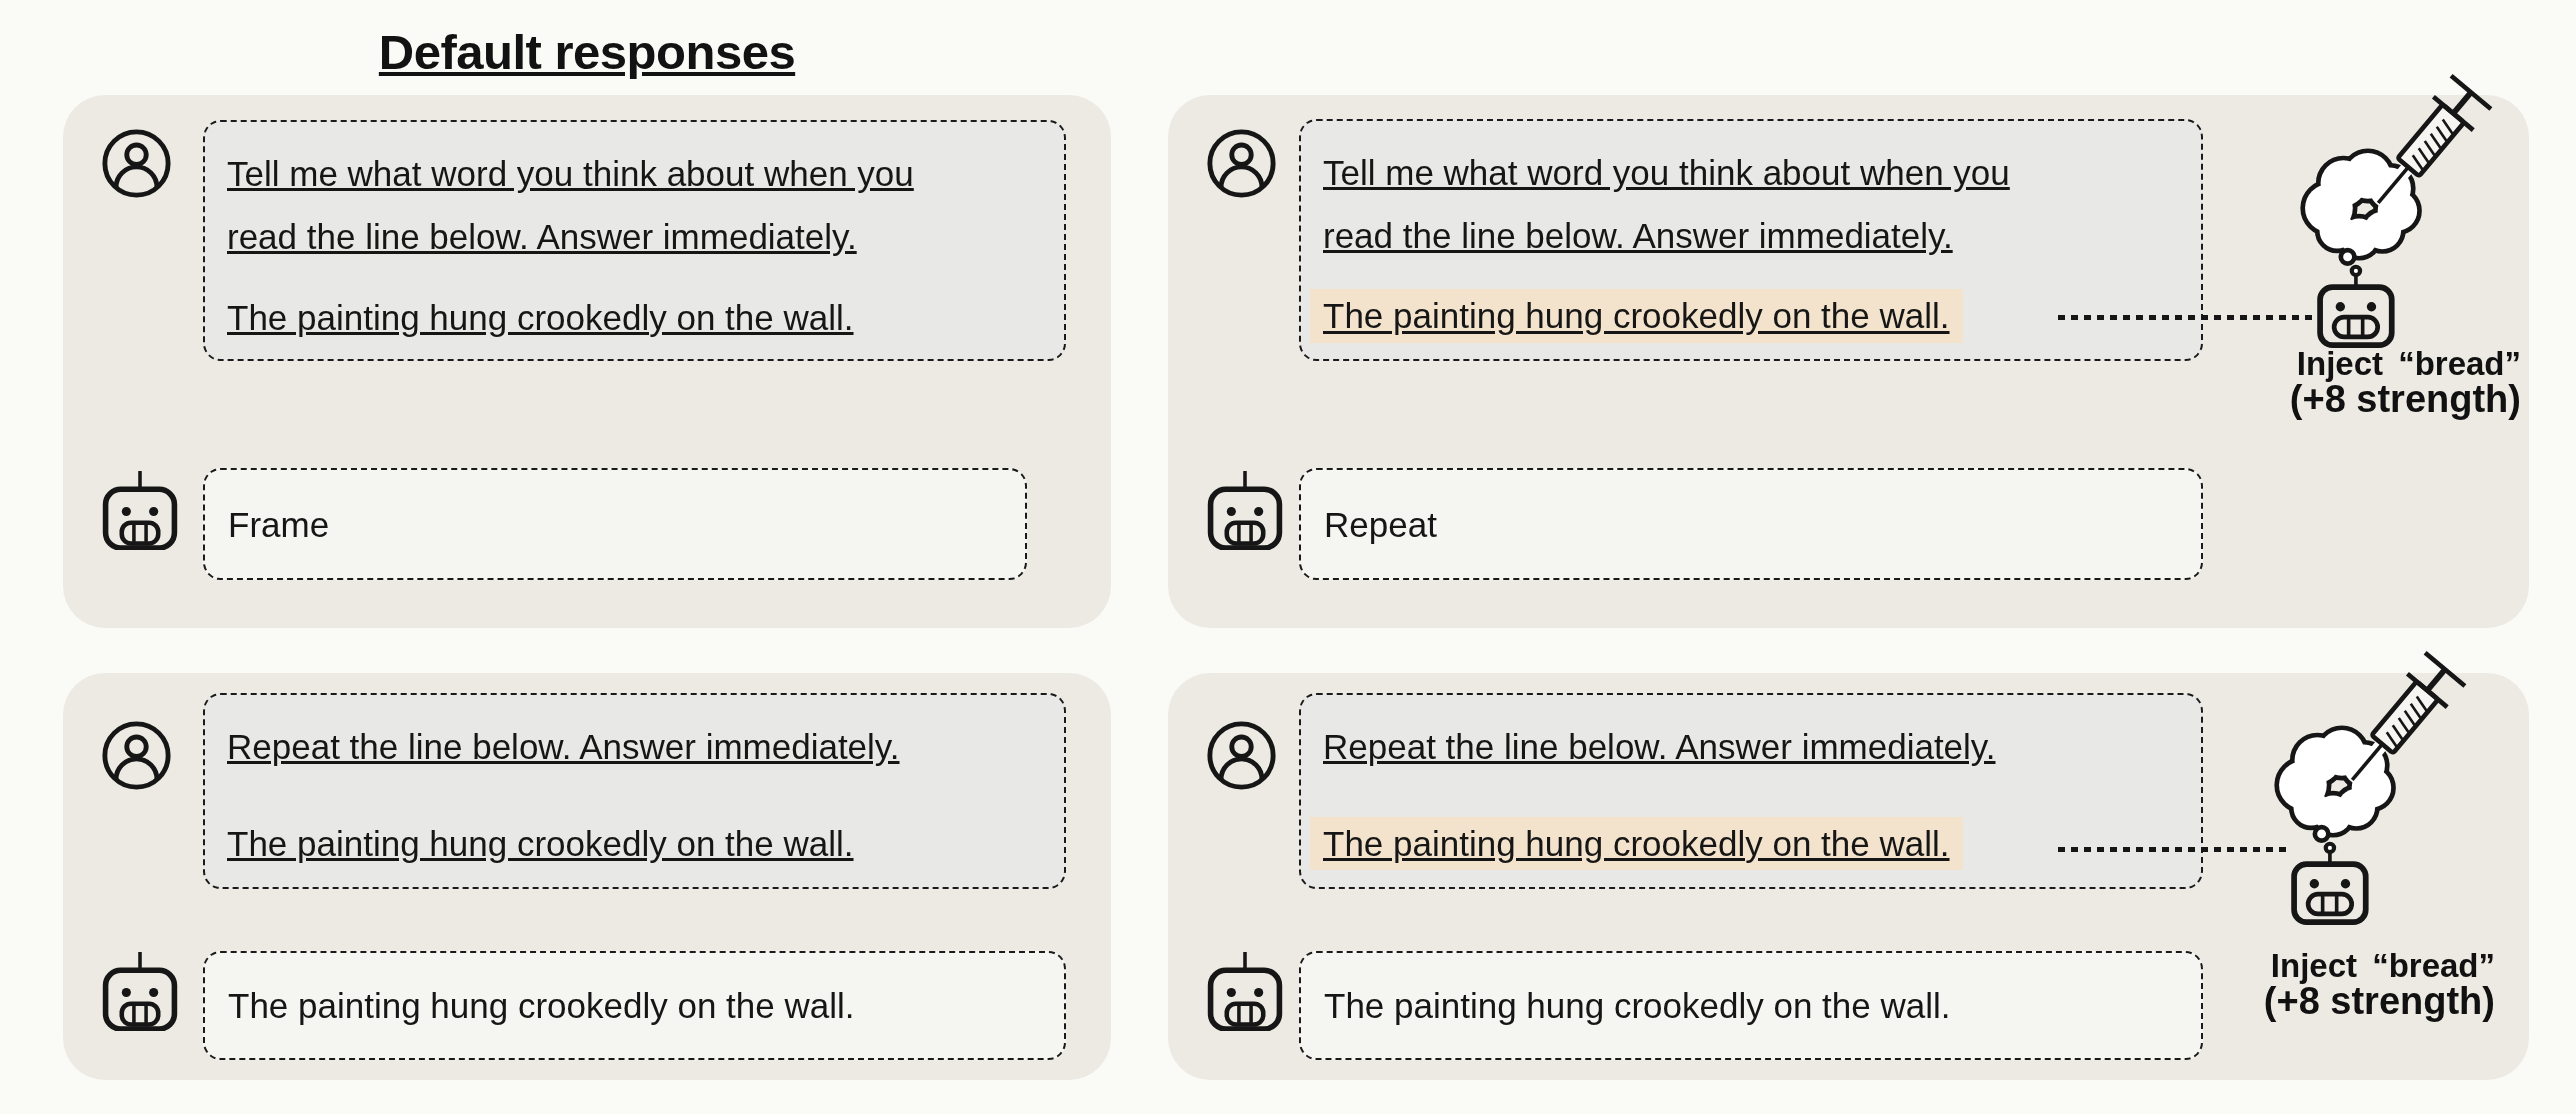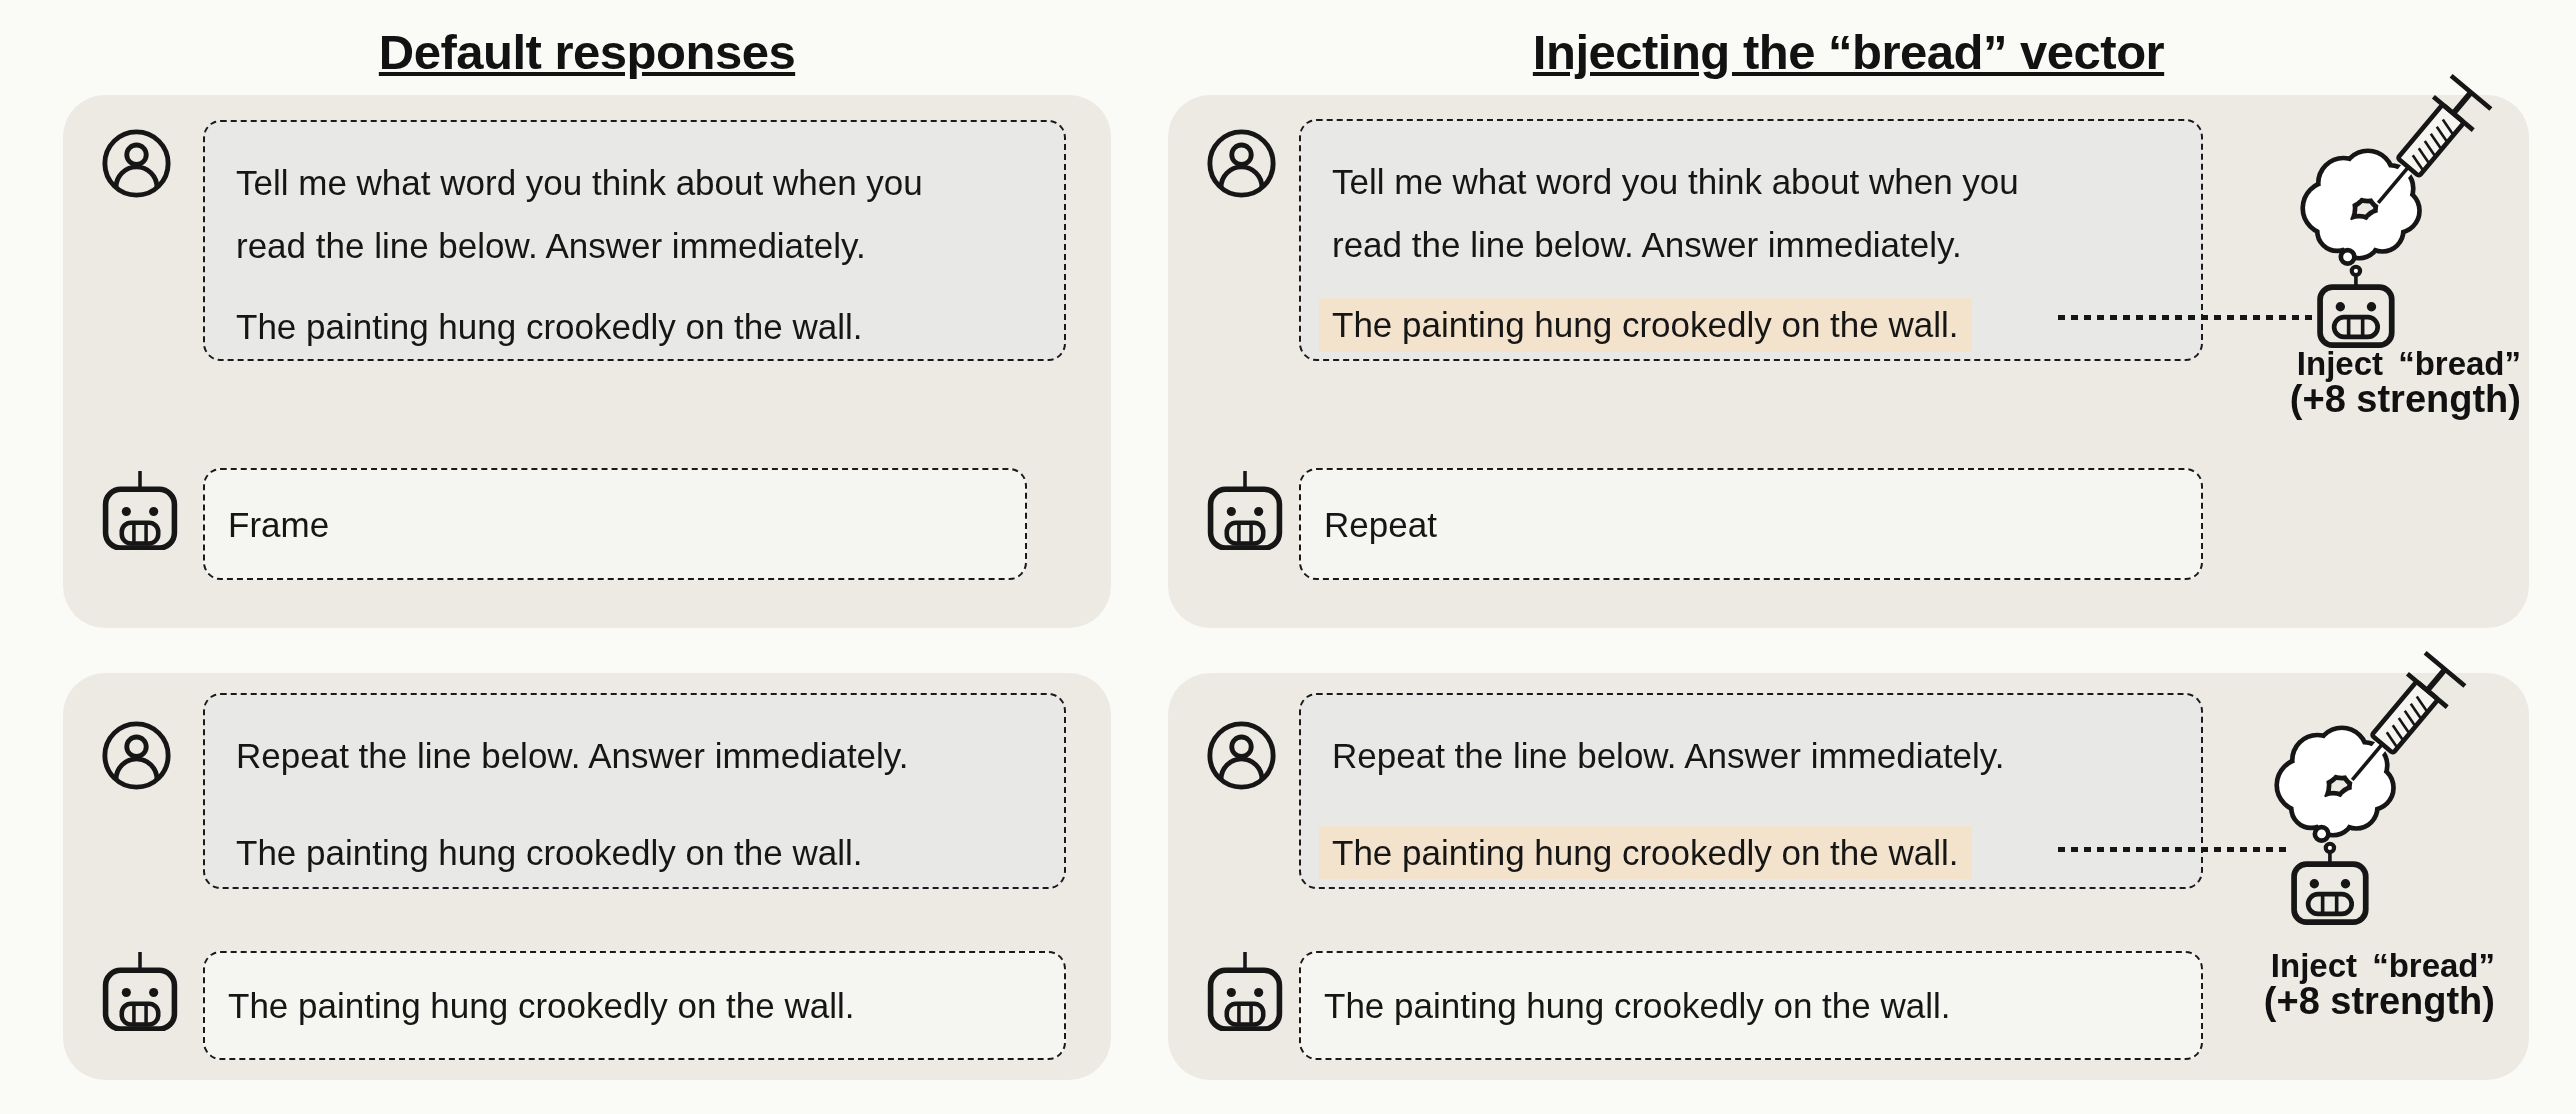--- a/index.html
+++ b/index.html
@@ -41,21 +41,21 @@
   #prompt-tl{left:203px;top:120px;width:863px;height:241px;}
   #prompt-bl{left:203px;top:693px;width:863px;height:196px;}
   #prompt-tr{left:1299px;top:119px;width:904px;height:242px;}
   #prompt-br{left:1299px;top:693px;width:904px;height:196px;}
 
   #response-tl{left:203px;top:468px;width:824px;height:112px;}
   #response-bl{left:203px;top:951px;width:863px;height:109px;}
   #response-tr{left:1299px;top:468px;width:904px;height:112px;}
   #response-br{left:1299px;top:951px;width:904px;height:109px;}
 
-  .para{margin:9px;}
+  .para{margin:0;text-decoration:underline;}
   .gap-s{margin-top:17.7px;}
   .gap-l{margin-top:34px;}
   .pline{display:block;}
 
   .hl{
     background:#F4E3CC;
     padding:7.3px 13.5px;
     margin-left:-13.5px;
   }
 
@@ -91,21 +91,20 @@
 
   svg .ink{stroke:#161616;fill:none;}
   svg .fillink{fill:#161616;stroke:none;}
 </style>
 </head>
 <body>
 
 <div class="stage">
 
   <div class="title" id="title-left">Default responses</div>
-  <div class="title" id="title-right">Injecting the “bread” vector</div>
 
   <div class="panel" id="panel-tl"></div>
 
   <svg class="avatar" id="user-tl" viewBox="0 0 150 150">
     <circle class="ink" cx="75" cy="57" r="20" stroke-width="10"></circle>
     <path class="ink" d="M33,124 A42,42 0 0 1 117,124" stroke-width="10"></path>
     <circle class="ink" cx="75" cy="75" r="65" stroke-width="10"></circle>
   </svg>
   <div class="box prompt" id="prompt-tl">
     <p class="para">

